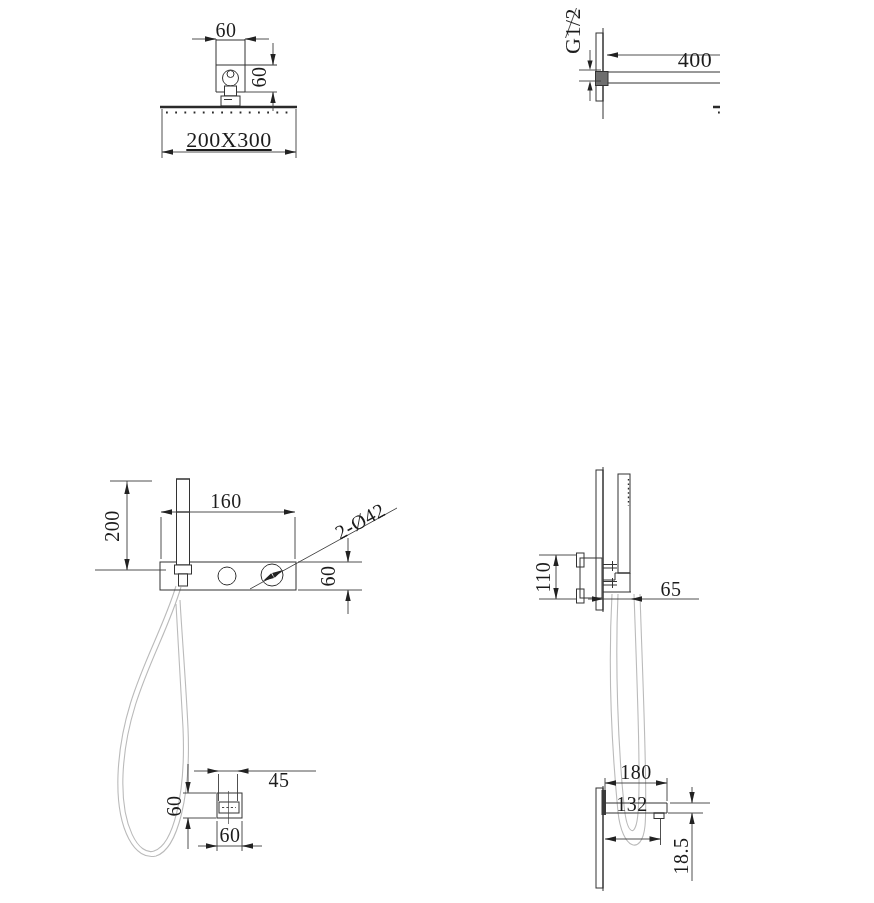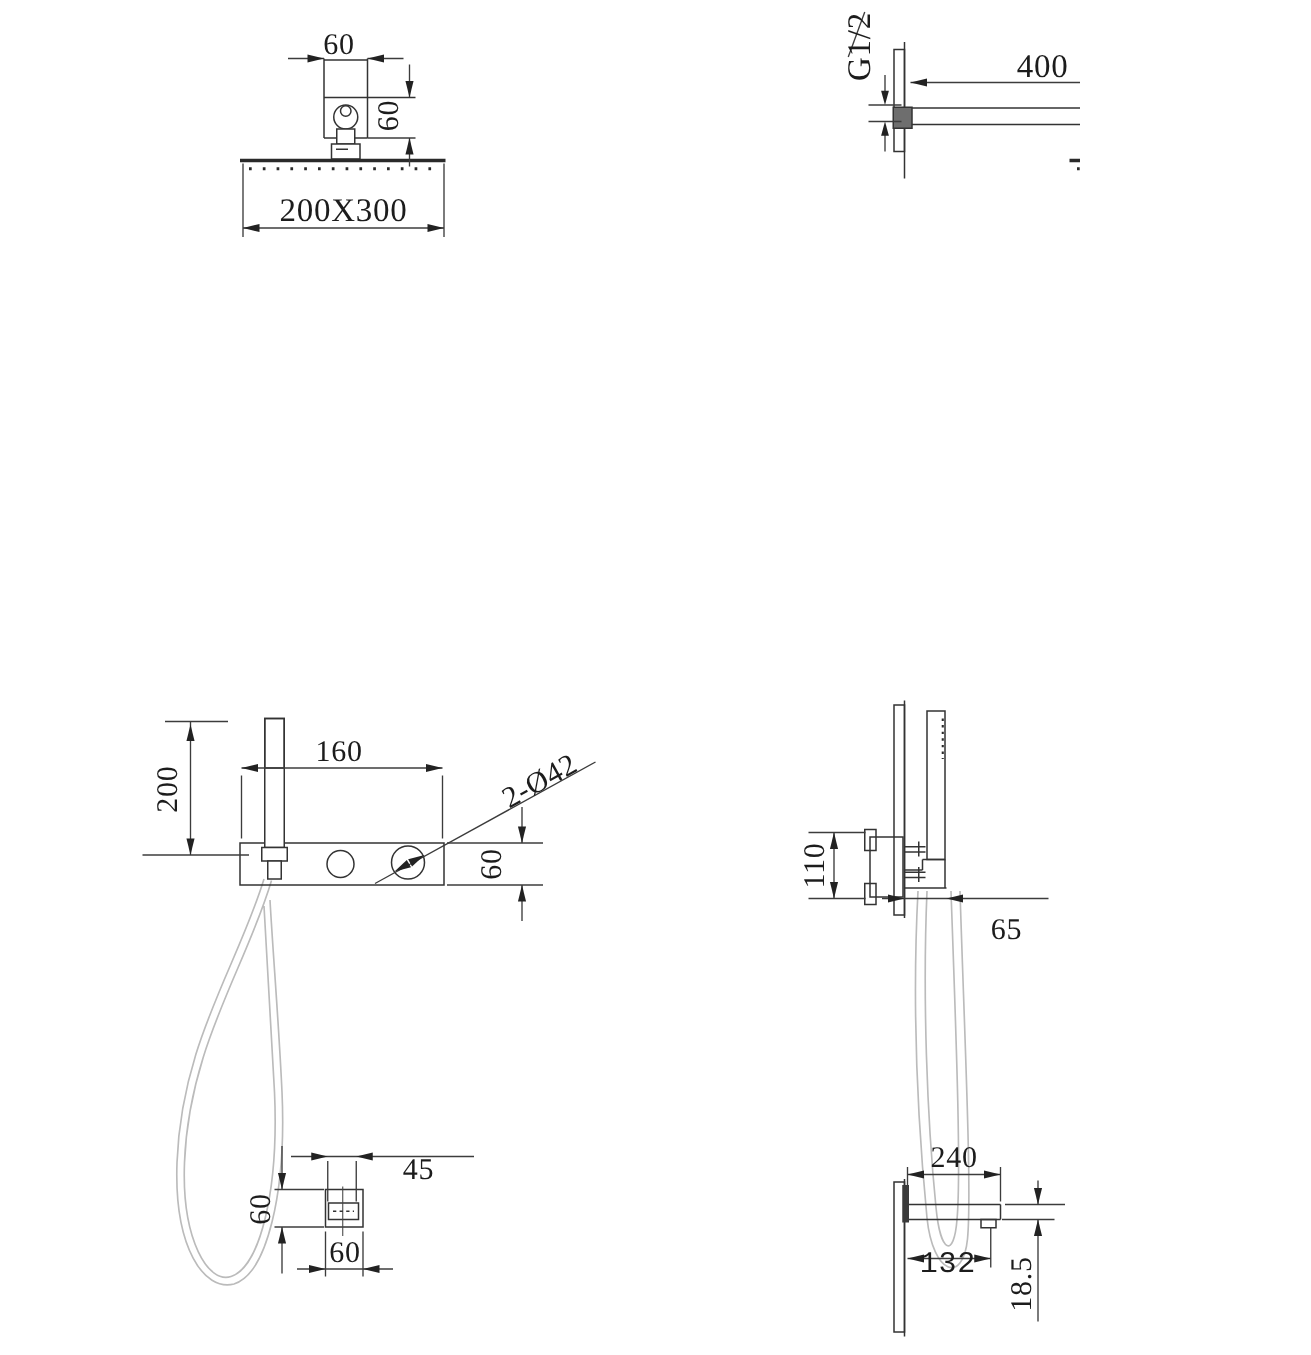--- a/index.html
+++ b/index.html
@@ -243,34 +243,34 @@
     <line class="dim" x1="668" y1="813" x2="703" y2="813"></line>
     <line class="dim" x1="692" y1="787" x2="692" y2="803"></line>
     <line class="dim" x1="692" y1="813" x2="692" y2="881"></line>
     <polygon class="ah" points="692,803 689.3,792 694.7,792"></polygon>
     <polygon class="ah" points="692,813 689.3,824 694.7,824"></polygon>
   </g>
 </svg>
 
 <div class="lbl" style="left:226px;top:30px;">60</div>
 <div class="lbl v" style="left:259px;top:77px;">60</div>
-<div class="lbl big" style="left:229px;top:140px;">200X300</div>
+<div class="lbl big" style="left:229px;top:140px;text-decoration:underline;">200X300</div>
 
 <div class="lbl v big" style="left:573px;top:31px;">G1/2</div>
-<div class="lbl big" style="left:695px;top:44px;">400</div>
+<div class="lbl big" style="left:695px;top:60px;">400</div>
 
 <div class="lbl v" style="left:112px;top:526px;">200</div>
 <div class="lbl" style="left:226px;top:501px;">160</div>
 <div class="lbl diag" style="left:360px;top:521px;">2-Ø42</div>
 <div class="lbl v" style="left:328px;top:576px;">60</div>
 
 <div class="lbl v" style="left:543px;top:577px;">110</div>
-<div class="lbl" style="left:671px;top:620px;text-align:center;">65</div>
+<div class="lbl" style="left:671px;top:589px;text-align:center;">65</div>
 
 <div class="lbl" style="left:279px;top:757px;margin-top:23px;">45</div>
 <div class="lbl v" style="left:174px;top:806px;">60</div>
 <div class="lbl" style="left:230px;top:835px;">60</div>
 
-<div class="lbl" style="left:636px;top:772px;">240</div>
-<div class="lbl" style="left:632px;top:844px;font-family:Liberation Mono, monospace;">132</div>
+<div class="lbl" style="left:636px;top:772px;">180</div>
+<div class="lbl" style="left:632px;top:804px;">132</div>
 <div class="lbl v" style="left:681px;top:856px;">18.5</div>
 
 </div>
 
 </body></html>

